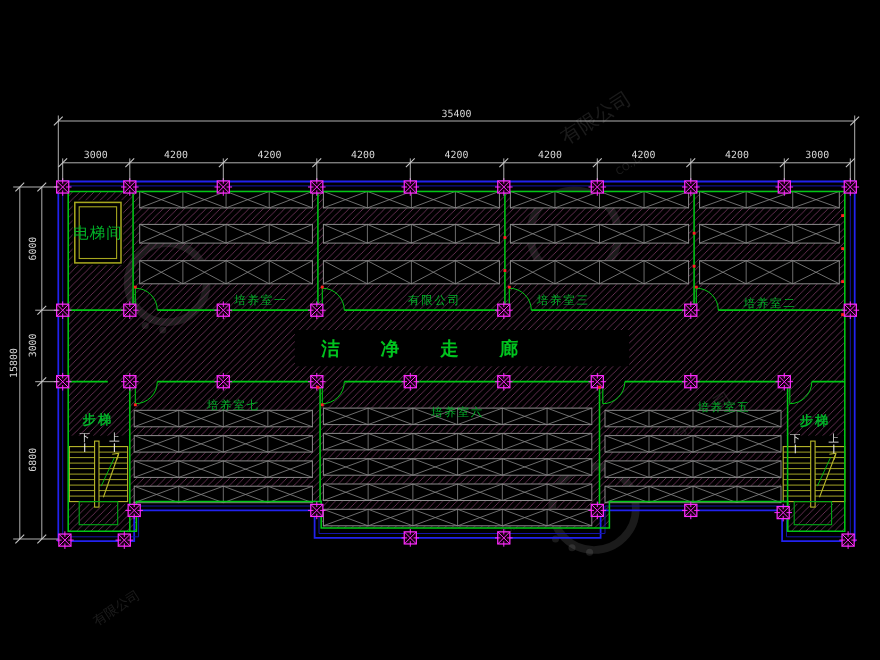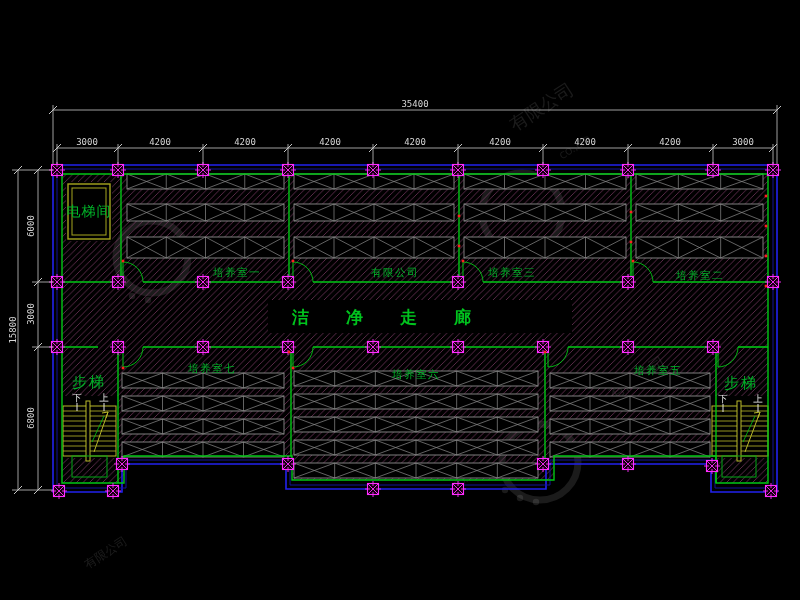--- a/index.html
+++ b/index.html
@@ -2,21 +2,21 @@
 <html><head>
 <meta charset="utf-8">
 <style>
   html,body{margin:0;padding:0;background:#000;}
   #stage{position:relative;width:800px;height:600px;background:#000;overflow:hidden;
          font-family:"DejaVu Sans",sans-serif;}
   #plan-svg{position:absolute;left:0;top:0;}
   .lbl{position:absolute;white-space:nowrap;transform:translate(-50%,-50%);
        color:#00b428;font-family:"DejaVu Sans",sans-serif;}
   .room-lbl{font-size:10.5px;letter-spacing:1.5px;}
-  .stair-lbl{font-size:15px;letter-spacing:2px;}
+  .stair-lbl{font-size:12px;letter-spacing:2px;font-weight:bold;}
   .updown-lbl{color:#e6e6e6;font-size:9.5px;}
   .dim{font-family:"DejaVu Sans Mono",monospace;color:#d6d6d6;font-size:9px;}
   .rot{transform:translate(-50%,-50%) rotate(-90deg);}
   #corridor-title{font-size:17px;font-weight:bold;letter-spacing:37px;color:#00c41e;
                   transform:none;left:292px;top:306px;}
   #elevator-label{font-size:14px;letter-spacing:1px;}
 </style>
 </head>
 <body>
 

